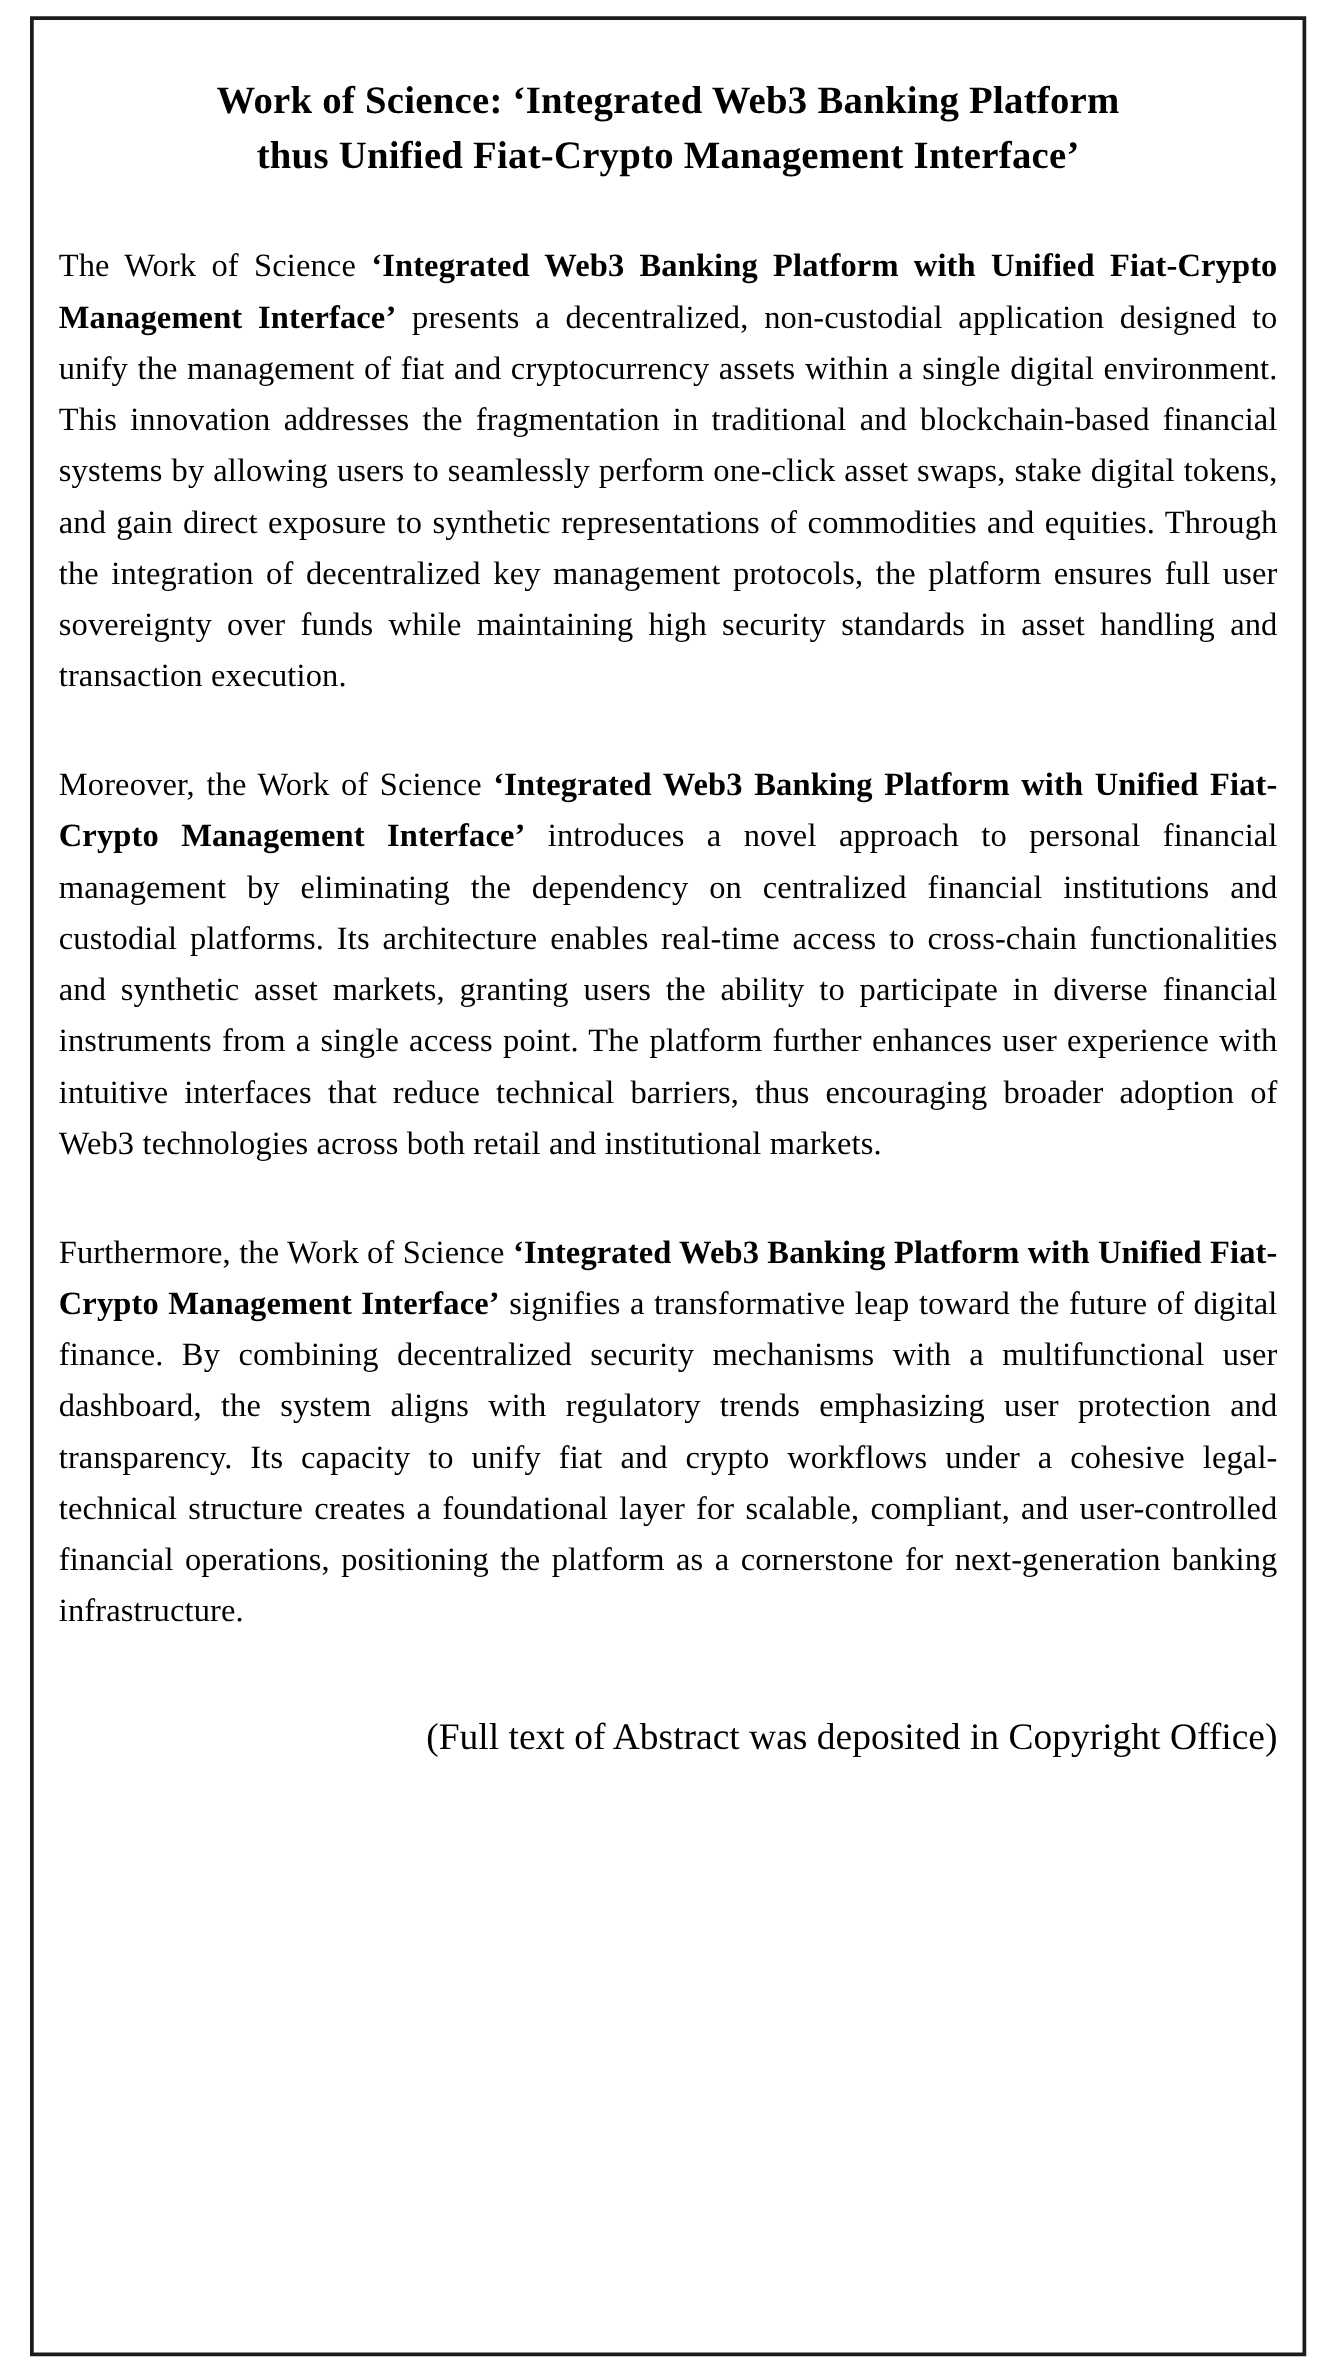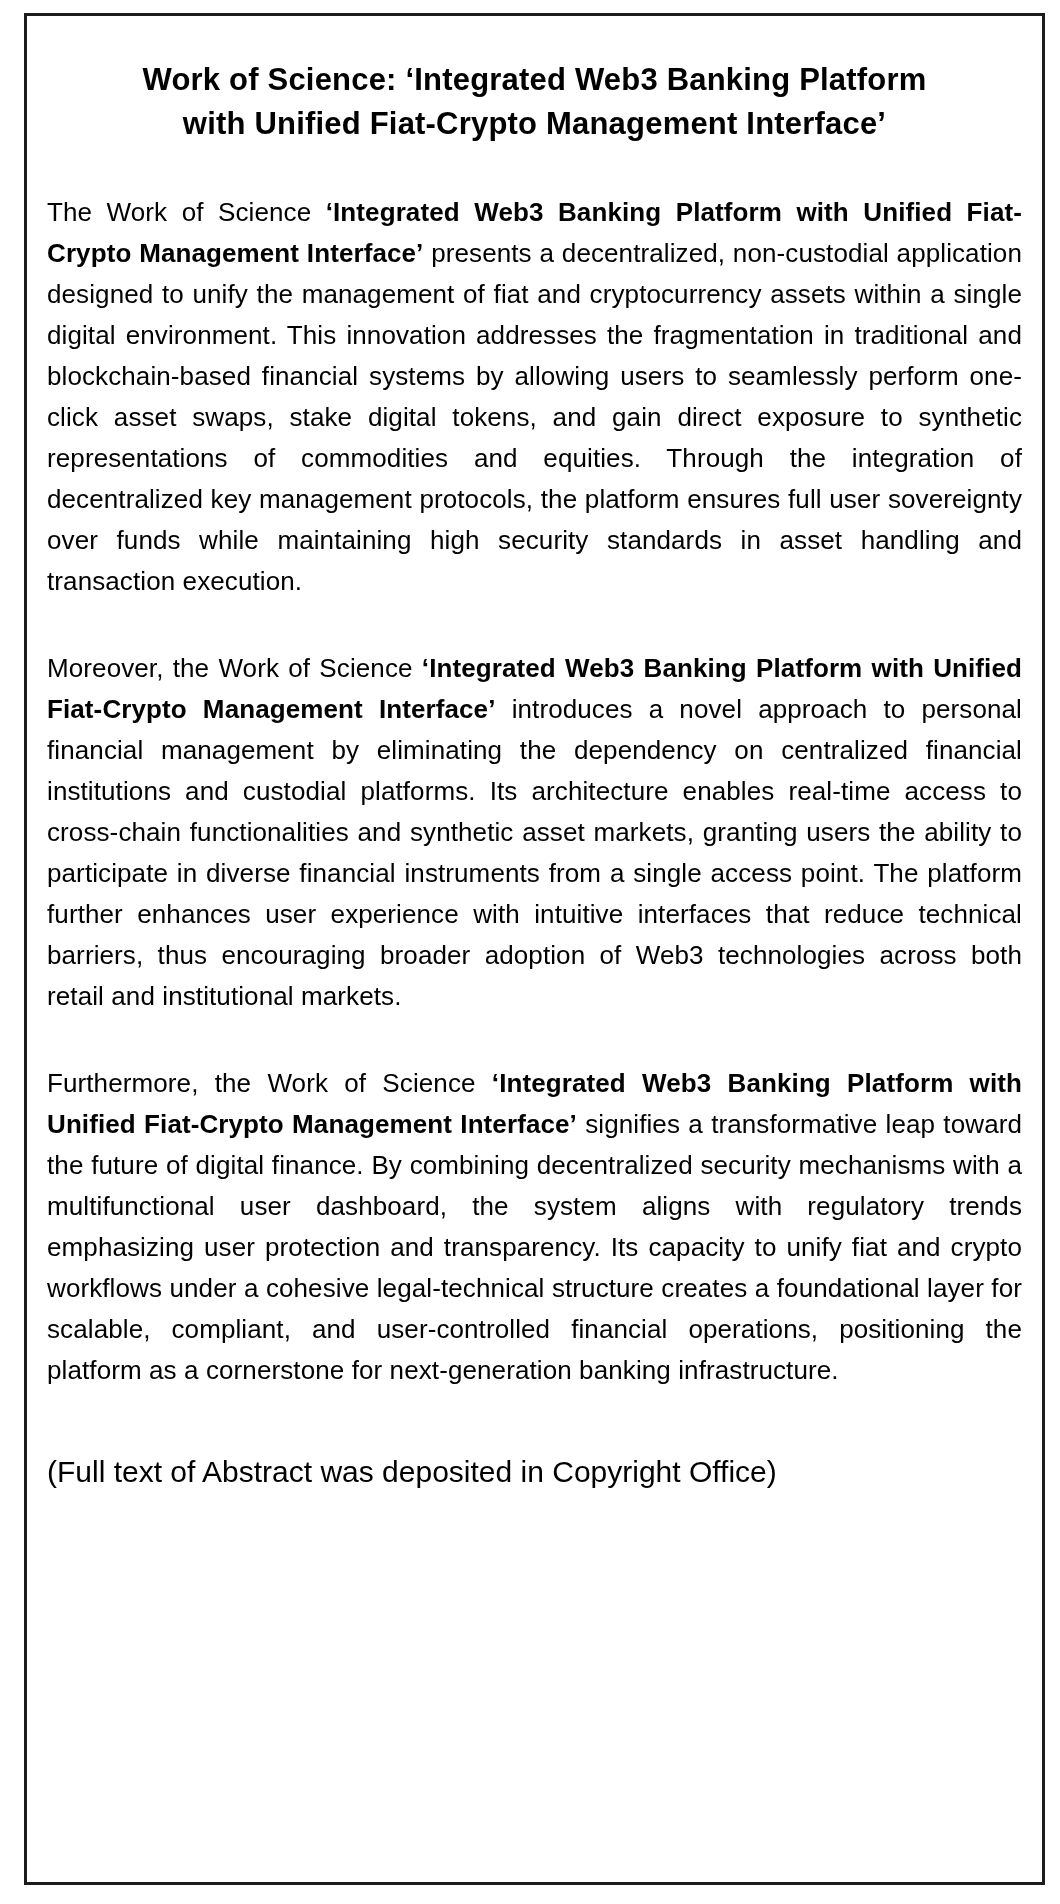--- a/index.html
+++ b/index.html
@@ -5,21 +5,21 @@
   html, body {
     margin: 0;
     padding: 0;
     background: #ffffff;
   }
   .page {
     position: relative;
     width: 1060px;
     height: 1904px;
     background: #ffffff;
-    font-family: Liberation Sans, sans-serif;
+    font-family: Liberation Serif, serif;
     color: #000000;
     overflow: hidden;
   }
   .frame {
     position: absolute;
     left: 24px;
     top: 13px;
     width: 1021px;
     height: 1872px;
     box-sizing: border-box;
@@ -47,32 +47,32 @@
     letter-spacing: 0.1px;
   }
   .para .bold-run {
     font-weight: bold;
   }
   .deposit-note {
     margin: 0;
     padding-top: 14px;
     font-size: 30px;
     line-height: 41px;
-    text-align: left;
+    text-align: right;
   }
 </style>
 </head>
 <body>
 
 <div class="page">
   <div class="frame">
 
     <h1 class="doc-title">
       <span class="title-line">Work of Science: ‘Integrated Web3 Banking Platform</span>
-      <span class="title-line">with Unified Fiat-Crypto Management Interface’</span>
+      <span class="title-line">thus Unified Fiat-Crypto Management Interface’</span>
     </h1>
 
     <p class="para"><span>The Work of Science </span><span class="bold-run">‘Integrated Web3 Banking Platform with Unified Fiat-Crypto Management Interface’</span><span> presents a decentralized, non-custodial application designed to unify the management of fiat and cryptocurrency assets within a single digital environment. This innovation addresses the fragmentation in traditional and blockchain-based financial systems by allowing users to seamlessly perform one-click asset swaps, stake digital tokens, and gain direct exposure to synthetic representations of commodities and equities. Through the integration of decentralized key management protocols, the platform ensures full user sovereignty over funds while maintaining high security standards in asset handling and transaction execution.</span></p>
 
     <p class="para"><span>Moreover, the Work of Science </span><span class="bold-run">‘Integrated Web3 Banking Platform with Unified Fiat-Crypto Management Interface’</span><span> introduces a novel approach to personal financial management by eliminating the dependency on centralized financial institutions and custodial platforms. Its architecture enables real-time access to cross-chain functionalities and synthetic asset markets, granting users the ability to participate in diverse financial instruments from a single access point. The platform further enhances user experience with intuitive interfaces that reduce technical barriers, thus encouraging broader adoption of Web3 technologies across both retail and institutional markets.</span></p>
 
     <p class="para"><span>Furthermore, the Work of Science </span><span class="bold-run">‘Integrated Web3 Banking Platform with Unified Fiat-Crypto Management Interface’</span><span> signifies a transformative leap toward the future of digital finance. By combining decentralized security mechanisms with a multifunctional user dashboard, the system aligns with regulatory trends emphasizing user protection and transparency. Its capacity to unify fiat and crypto workflows under a cohesive legal-technical structure creates a foundational layer for scalable, compliant, and user-controlled financial operations, positioning the platform as a cornerstone for next-generation banking infrastructure.</span></p>
 
     <p class="deposit-note">(Full text of Abstract was deposited in Copyright Office)</p>
 

